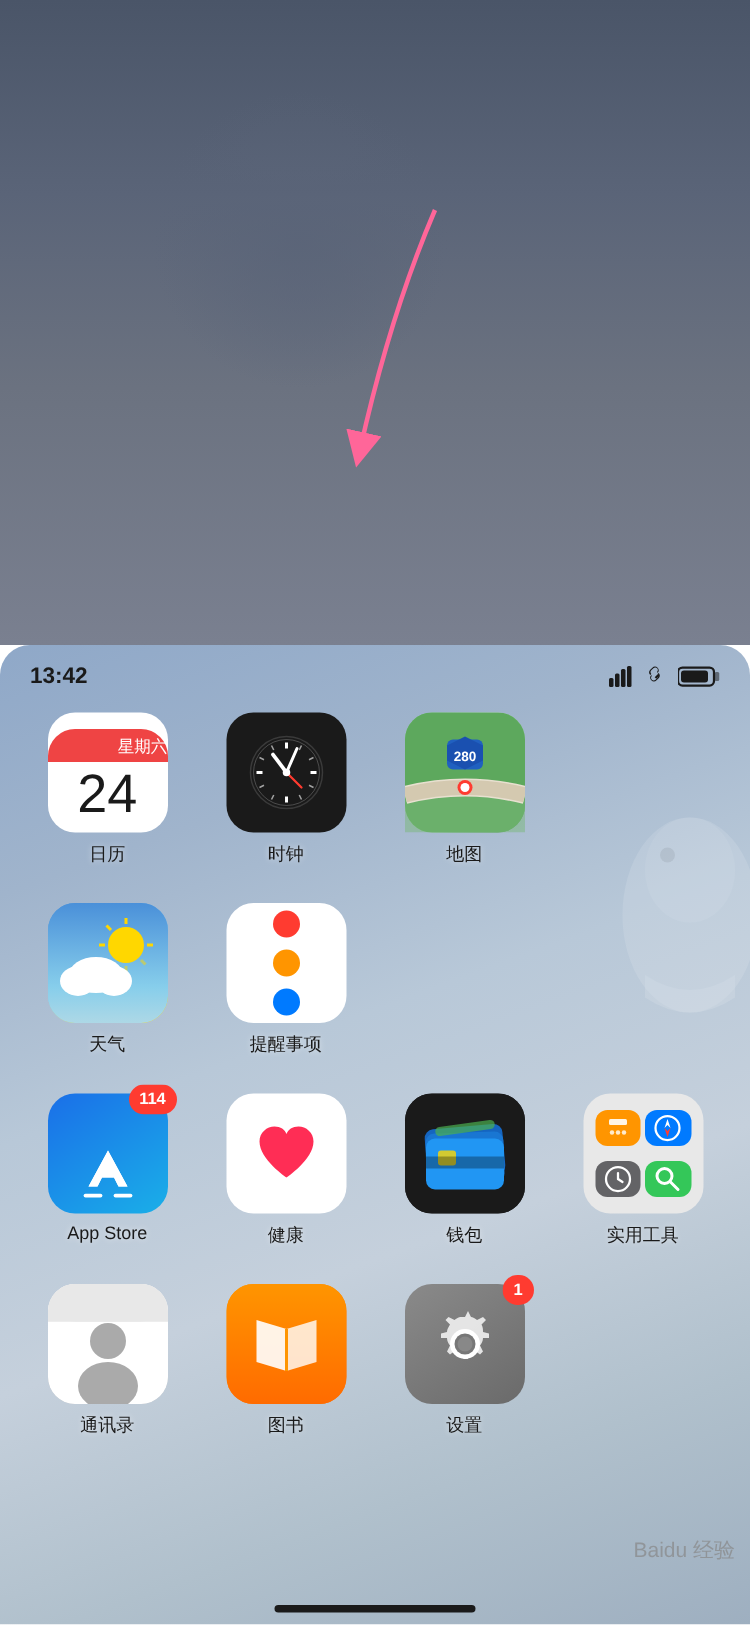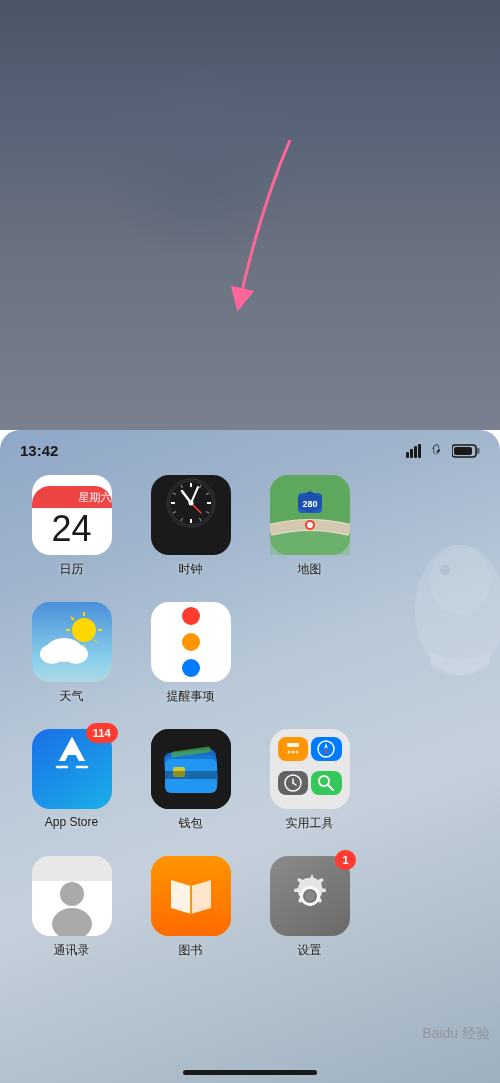--- a/index.html
+++ b/index.html
@@ -98,21 +98,21 @@
       align-items: center;
       gap: 6px;
       cursor: pointer;
     }
 
     .app-icon {
       width: 80px;
       height: 80px;
       border-radius: 18px;
       display: flex;
-      align-items: flex-start;
+      align-items: center;
       justify-content: center;
       position: relative;
       overflow: visible;
     }
 
     .app-label {
       font-size: 12px;
       color: #1a1a1a;
       text-align: center;
       font-weight: 400;
@@ -211,21 +211,21 @@
 
     
     .icon-stocks {
       background: #1a1a1a;
     }
 
     
     .icon-appstore {
       background: linear-gradient(145deg, #1a6fe8 0%, #1a8fe8 50%, #1aafe8 100%);
       display: flex;
-      align-items: flex-start;
+      align-items: flex-end;
       justify-content: center;
     }
 
     
     .icon-health {
       background: white;
       display: flex;
       align-items: center;
       justify-content: center;
     }
@@ -471,20 +471,28 @@
           </defs>
           <path d="M25,8 L38,32 L32,32 L29,26 L21,26 L18,32 L12,32 Z" fill="white"></path>
 
           <line x1="10" y1="38" x2="20" y2="38" stroke="white" stroke-width="2.5" stroke-linecap="round"></line>
           <line x1="30" y1="38" x2="40" y2="38" stroke="white" stroke-width="2.5" stroke-linecap="round"></line>
         </svg>
       </div>
       <span class="app-label">App Store</span>
     </div>
 
+    <div class="app-item">
+      <div class="app-icon icon-health">
+        <svg width="56" height="56" viewBox="0 0 56 56">
+          <path d="M28,44 C28,44 10,32 10,20 C10,14 15,10 20,10 C24,10 27,12 28,15 C29,12 32,10 36,10 C41,10 46,14 46,20 C46,32 28,44 28,44 Z" fill="#ff2d55"></path>
+        </svg>
+      </div>
+      <span class="app-label">健康</span>
+    </div>
 
     <div class="app-item">
       <div class="app-icon icon-wallet">
         <svg width="80" height="80" viewBox="0 0 80 80">
           <rect width="80" height="80" rx="18" fill="#1a1a1a"></rect>
 
           <rect x="14" y="22" width="52" height="34" rx="6" fill="#1565c0" transform="rotate(-5 40 39)"></rect>
           <rect x="14" y="26" width="52" height="34" rx="6" fill="#1976d2" transform="rotate(-2 40 43)"></rect>
           <rect x="14" y="30" width="52" height="34" rx="6" fill="#2196f3"></rect>
 

